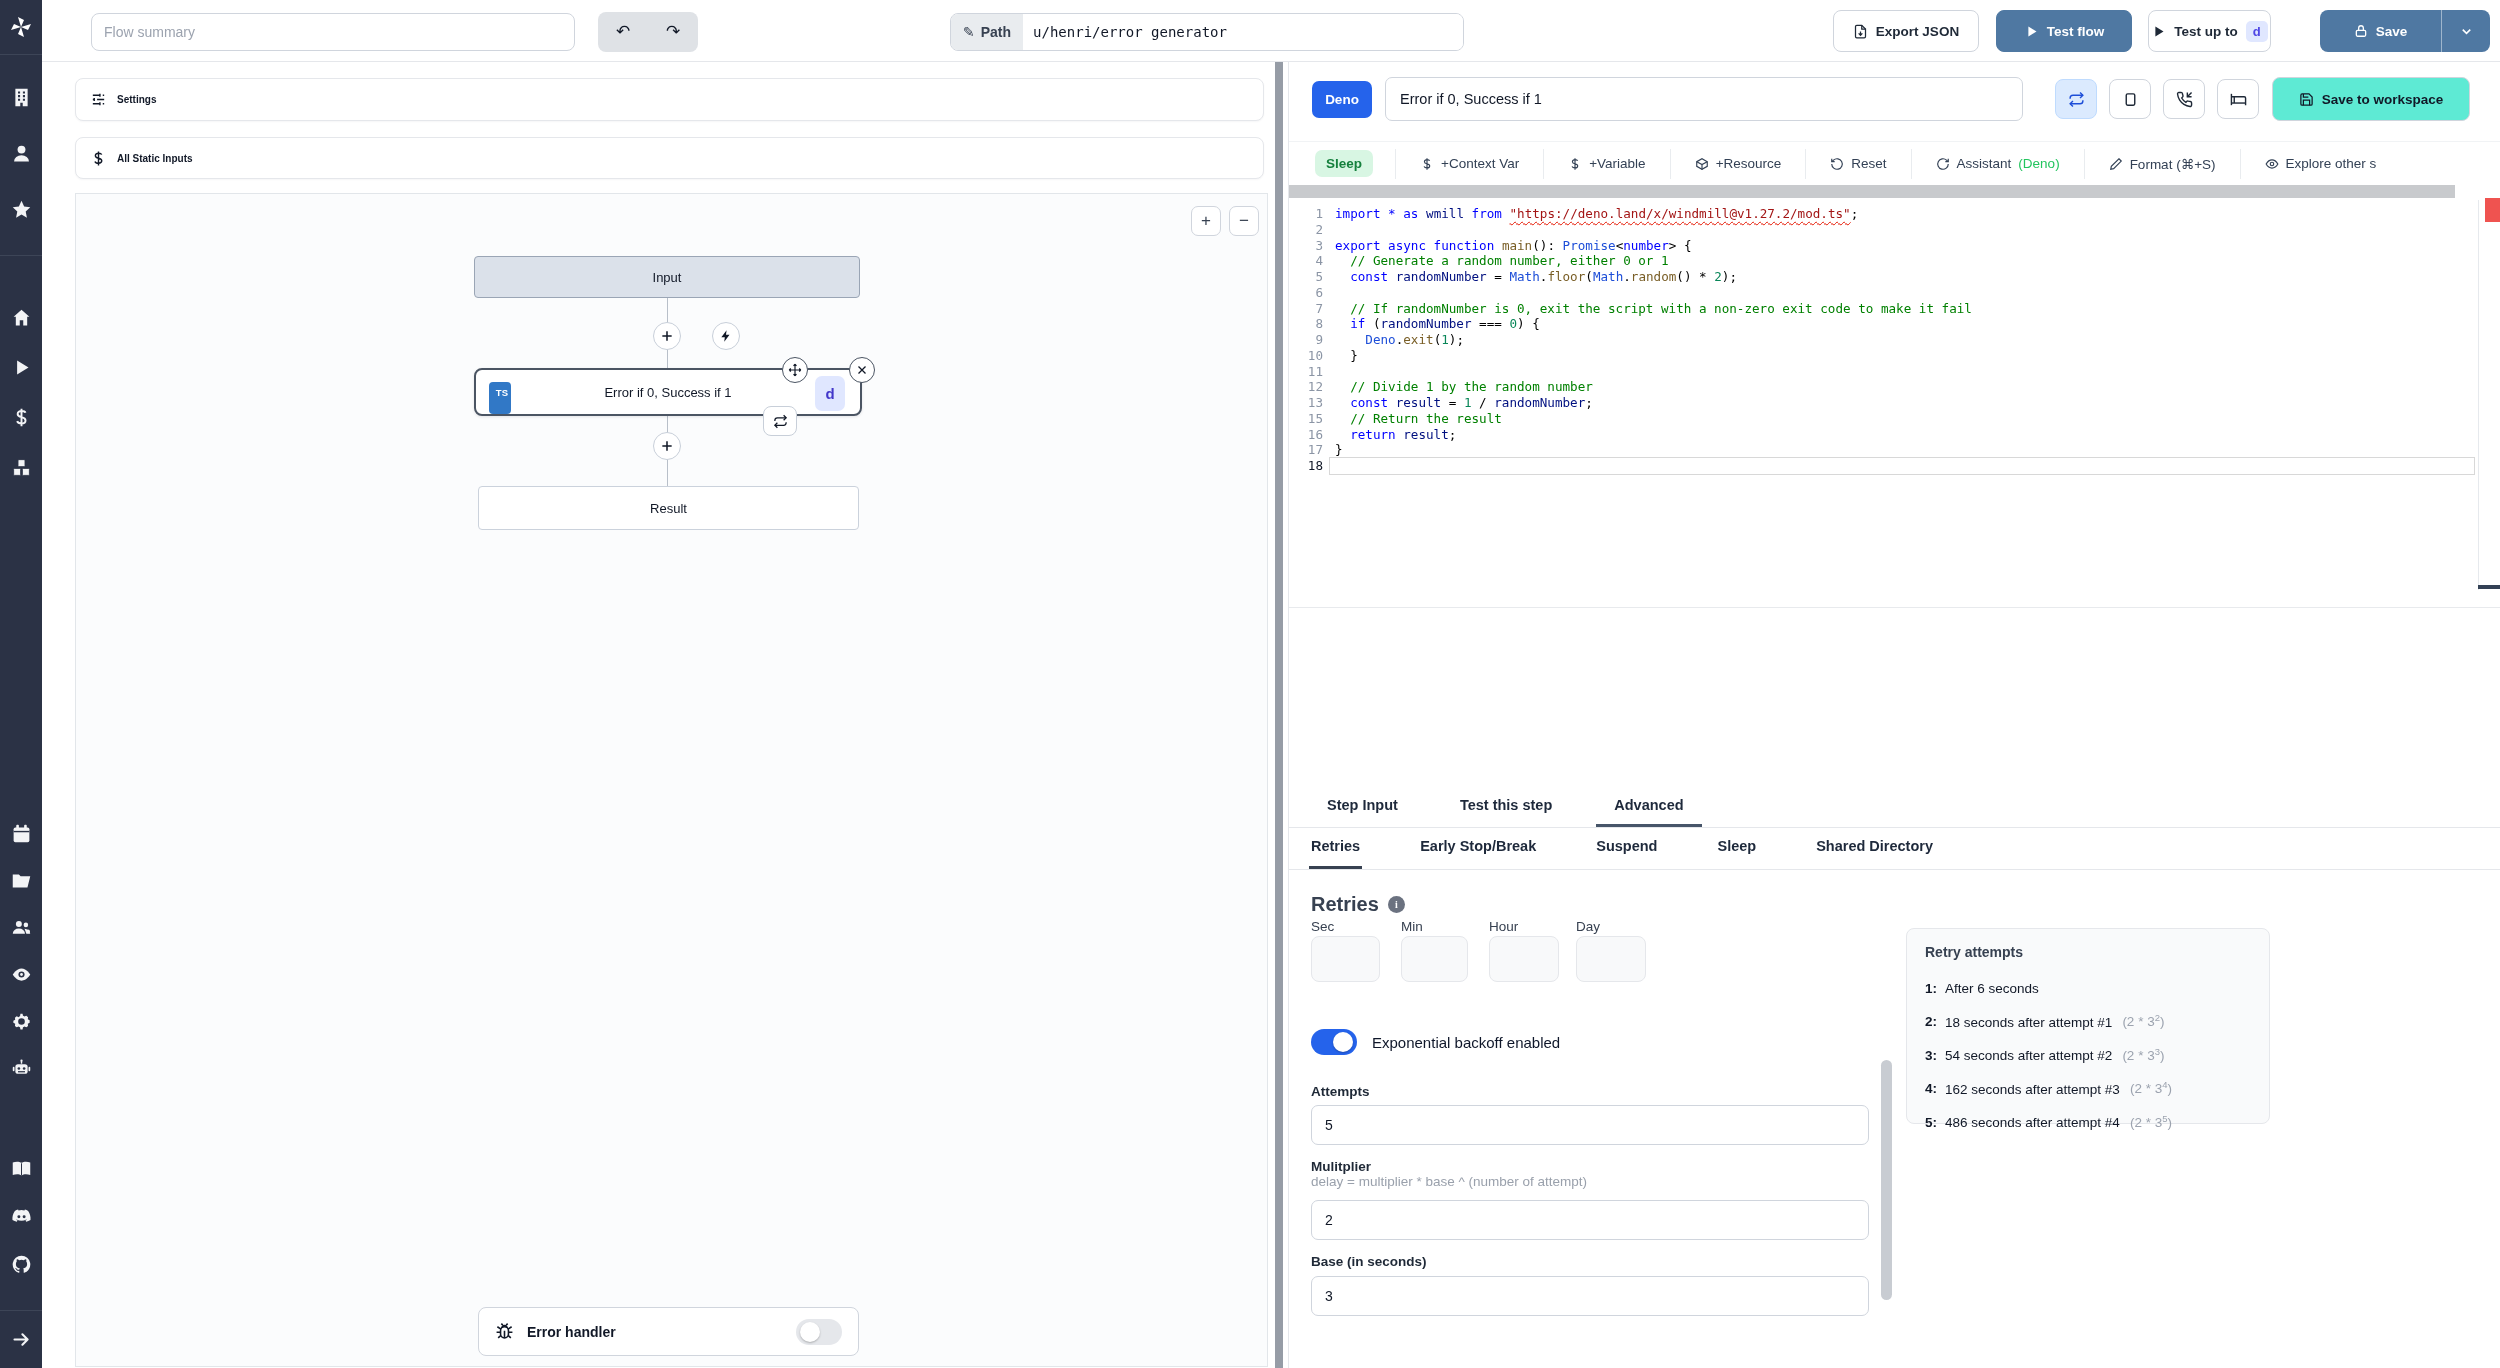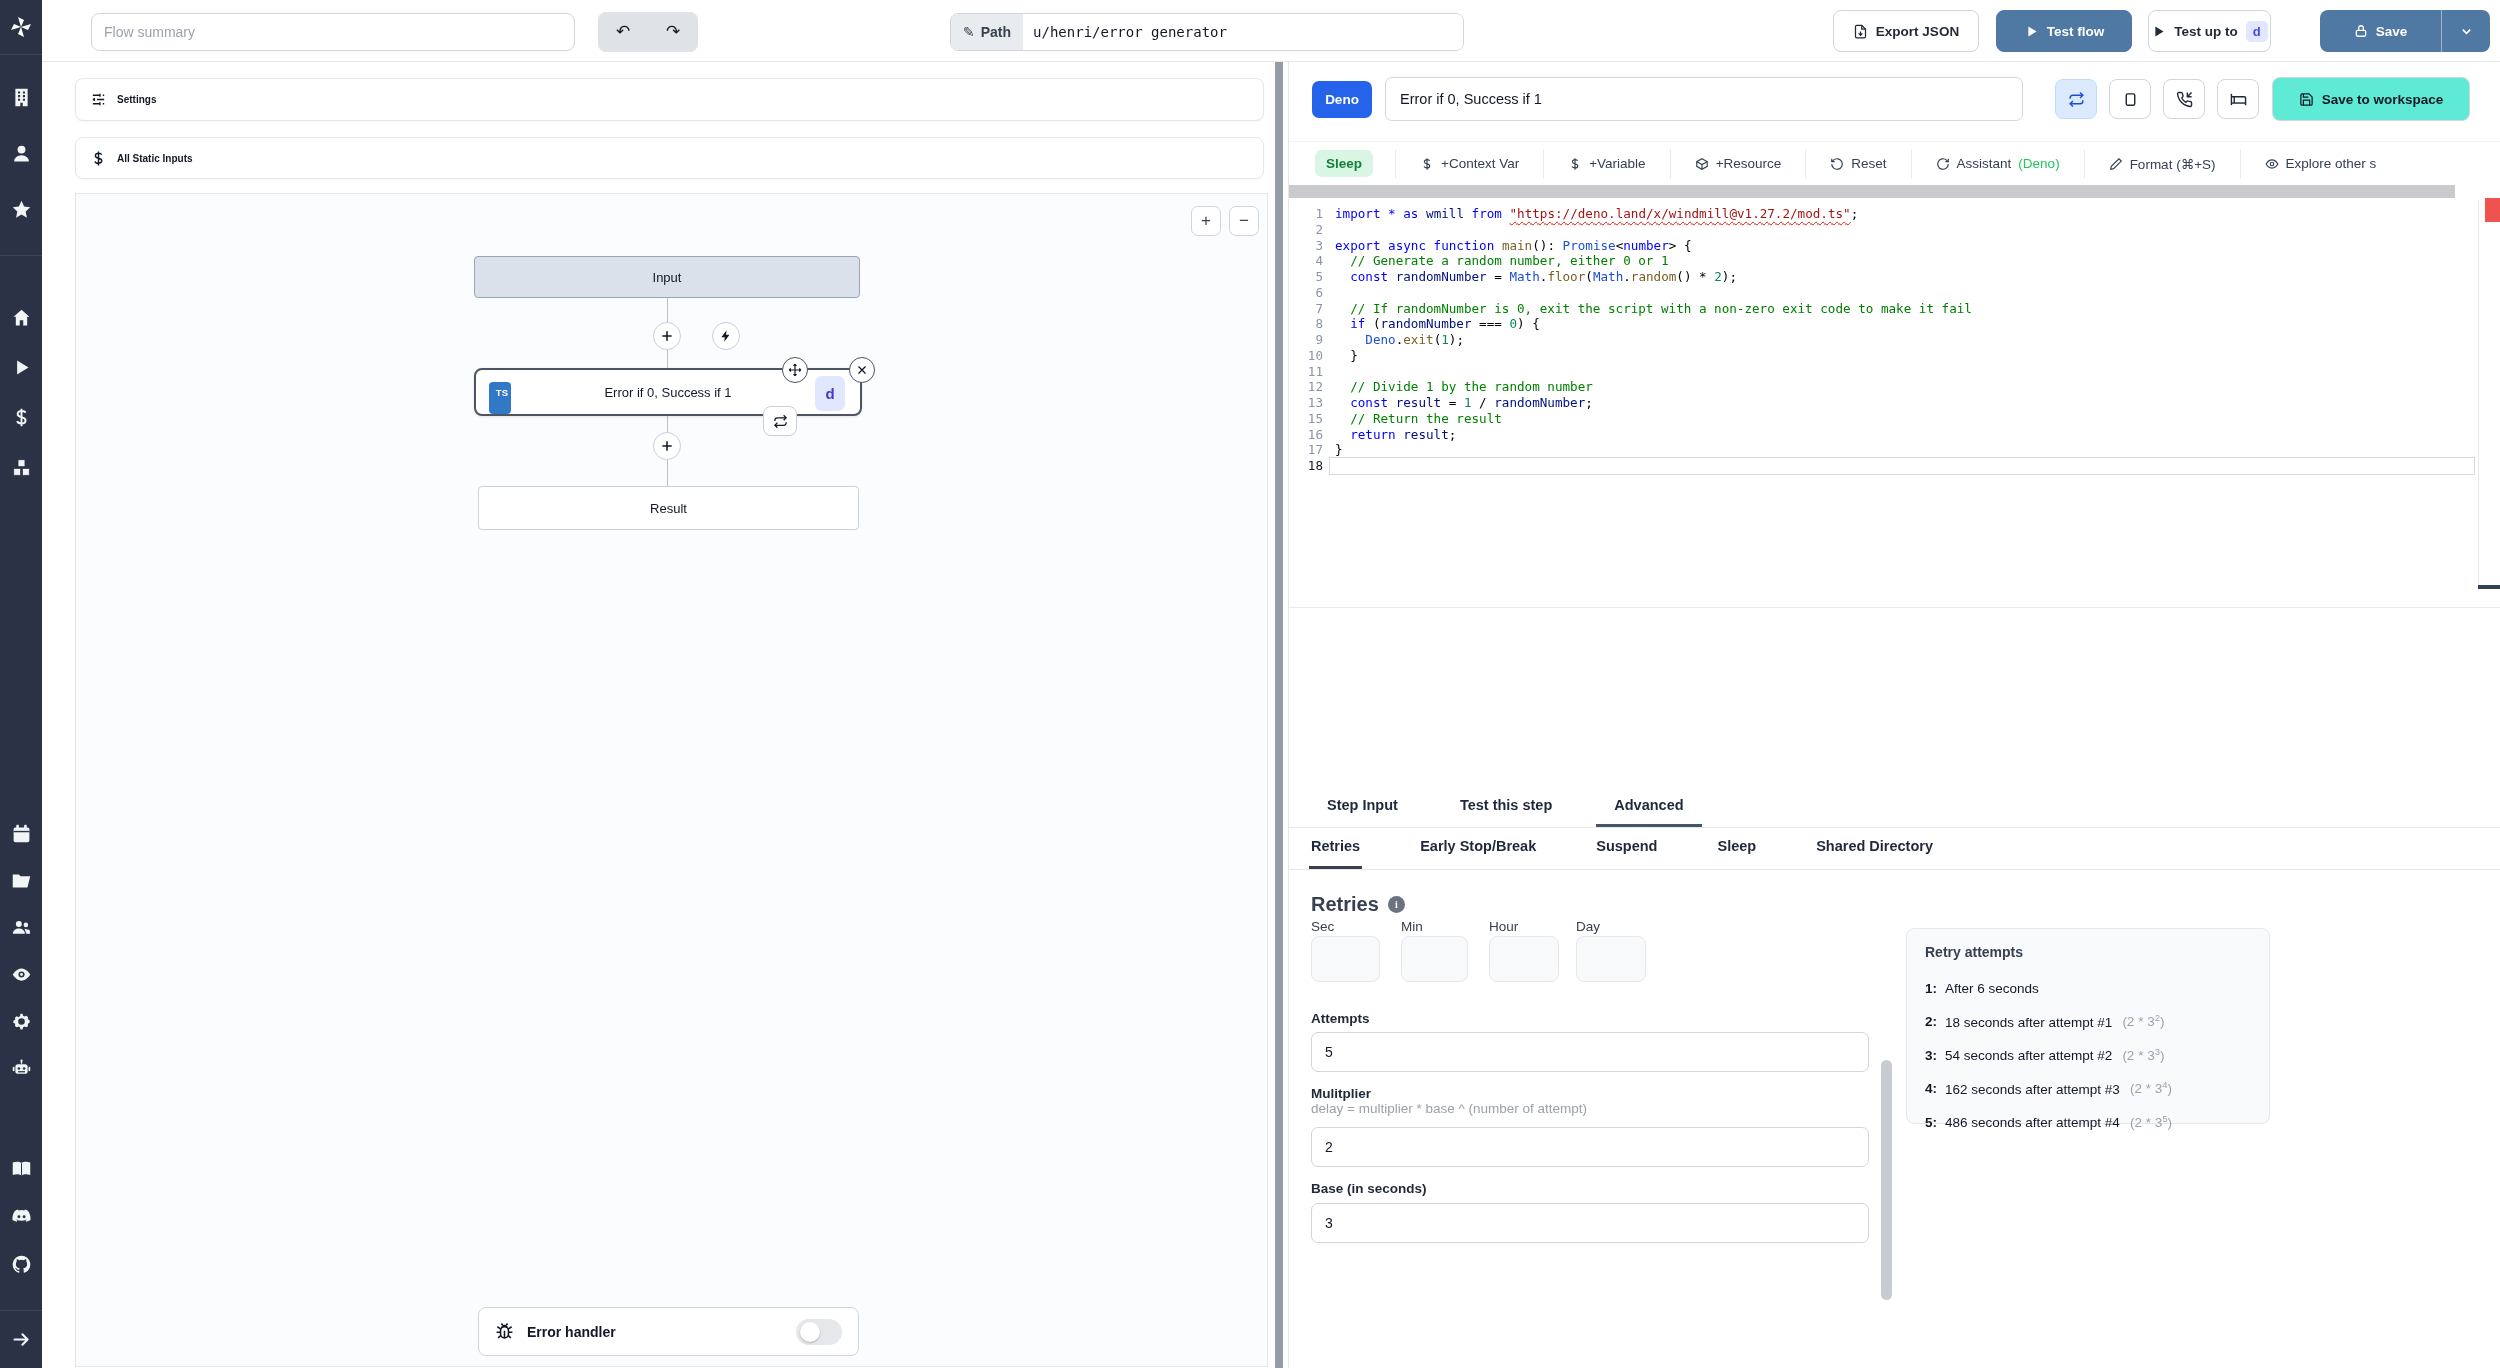--- a/index.html
+++ b/index.html
@@ -530,20 +530,26 @@
             <span style="left: 90px;">Min</span>
             <span style="left: 178px;">Hour</span>
             <span style="left: 265px;">Day</span>
           </div>
         <div class="time-inputs" id="time-inputs">
             <input style="width: 69px; margin-left: 0px;">
             <input style="width: 67px; margin-left: 21px;">
             <input style="width: 70px; margin-left: 21px;">
             <input style="width: 70px; margin-left: 17px;">
           </div>
+        <div class="backoff-row">
+          <div class="toggle on">
+              <div class="knob"></div>
+            </div>
+          <span>Exponential backoff enabled</span>
+        </div>
         <div class="field-label" style="margin-top:29px">Attempts</div>
         <input class="field-input" style="margin-top: 6px;" value="5">
         <div class="field-label" style="margin-top:14px">Mulitplier</div>
         <div class="field-help" style="">delay = multiplier * base ^ (number of attempt)</div>
         <input class="field-input" style="margin-top: 11px;" value="2">
         <div class="field-label" style="margin-top:14px">Base (in seconds)</div>
         <input class="field-input" style="margin-top: 7px;" value="3">
       </div>
 
       <div class="vscrollbar"></div>

